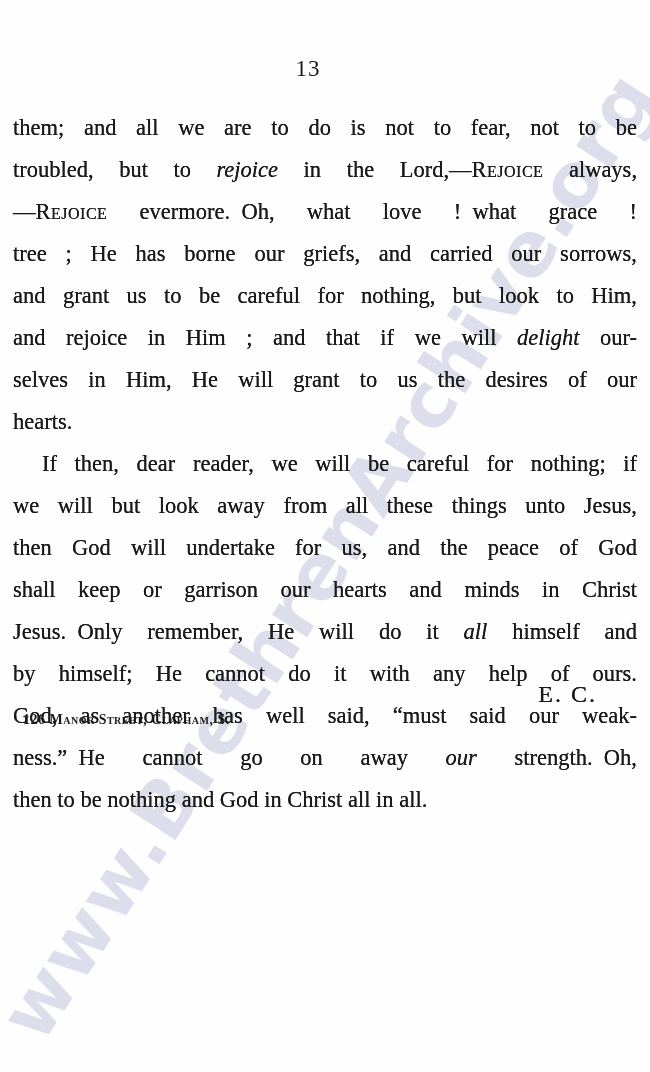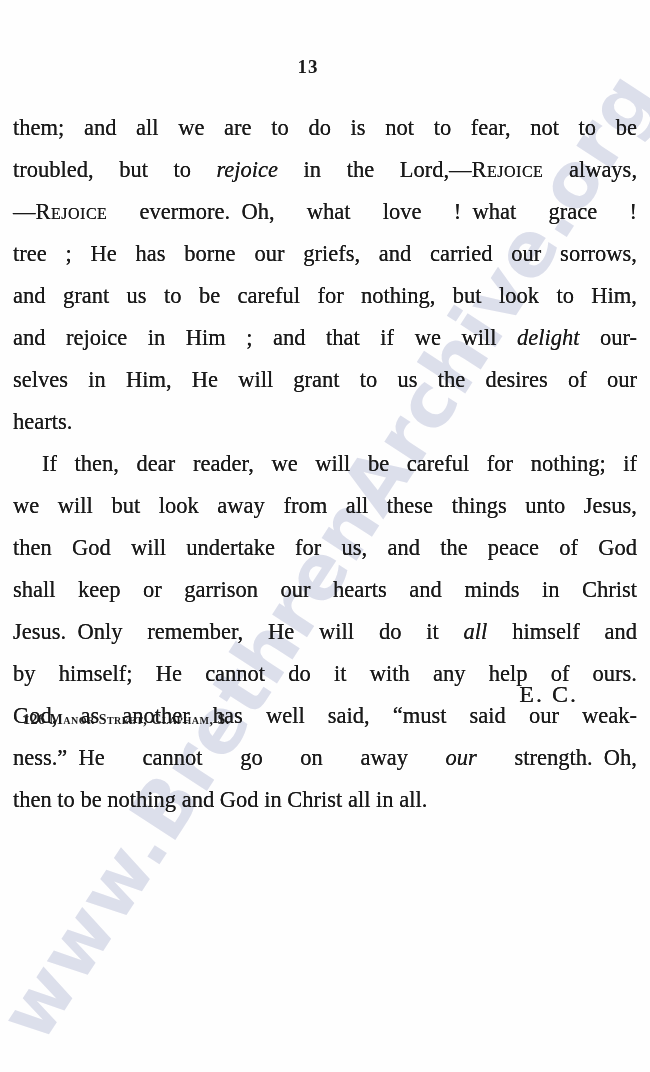--- a/index.html
+++ b/index.html
@@ -31,22 +31,22 @@
     opacity: 0.55;
     z-index: 0;
     user-select: none;
   }
   .page-number {
     position: absolute;
     top: 56px;
     left: 0;
     width: 616px;
     text-align: center;
-    font-size: 19px;
-    font-weight: bold;
+    font-size: 23px;
+    font-weight: normal;
     letter-spacing: 1px;
     z-index: 1;
   }
   .body-text {
     position: absolute;
     top: 102px;
     left: 13px;
     width: 624px;
     font-size: 22.5px;
     z-index: 1;
@@ -65,21 +65,21 @@
     text-align-last: left;
   }
   .line.indent {
     text-indent: 29px;
   }
   .seg-i { font-style: italic; }
   .seg-sc { font-variant: small-caps; letter-spacing: 0.5px; }
   .signature {
     position: absolute;
     top: 681px;
-    right: 72px;
+    right: 53px;
     font-size: 24px;
     letter-spacing: 2px;
     z-index: 1;
     text-shadow: 0 0 0.4px #1a1a1a;
   }
   .address {
     position: absolute;
     top: 712px;
     left: 23px;
     font-size: 14px;

